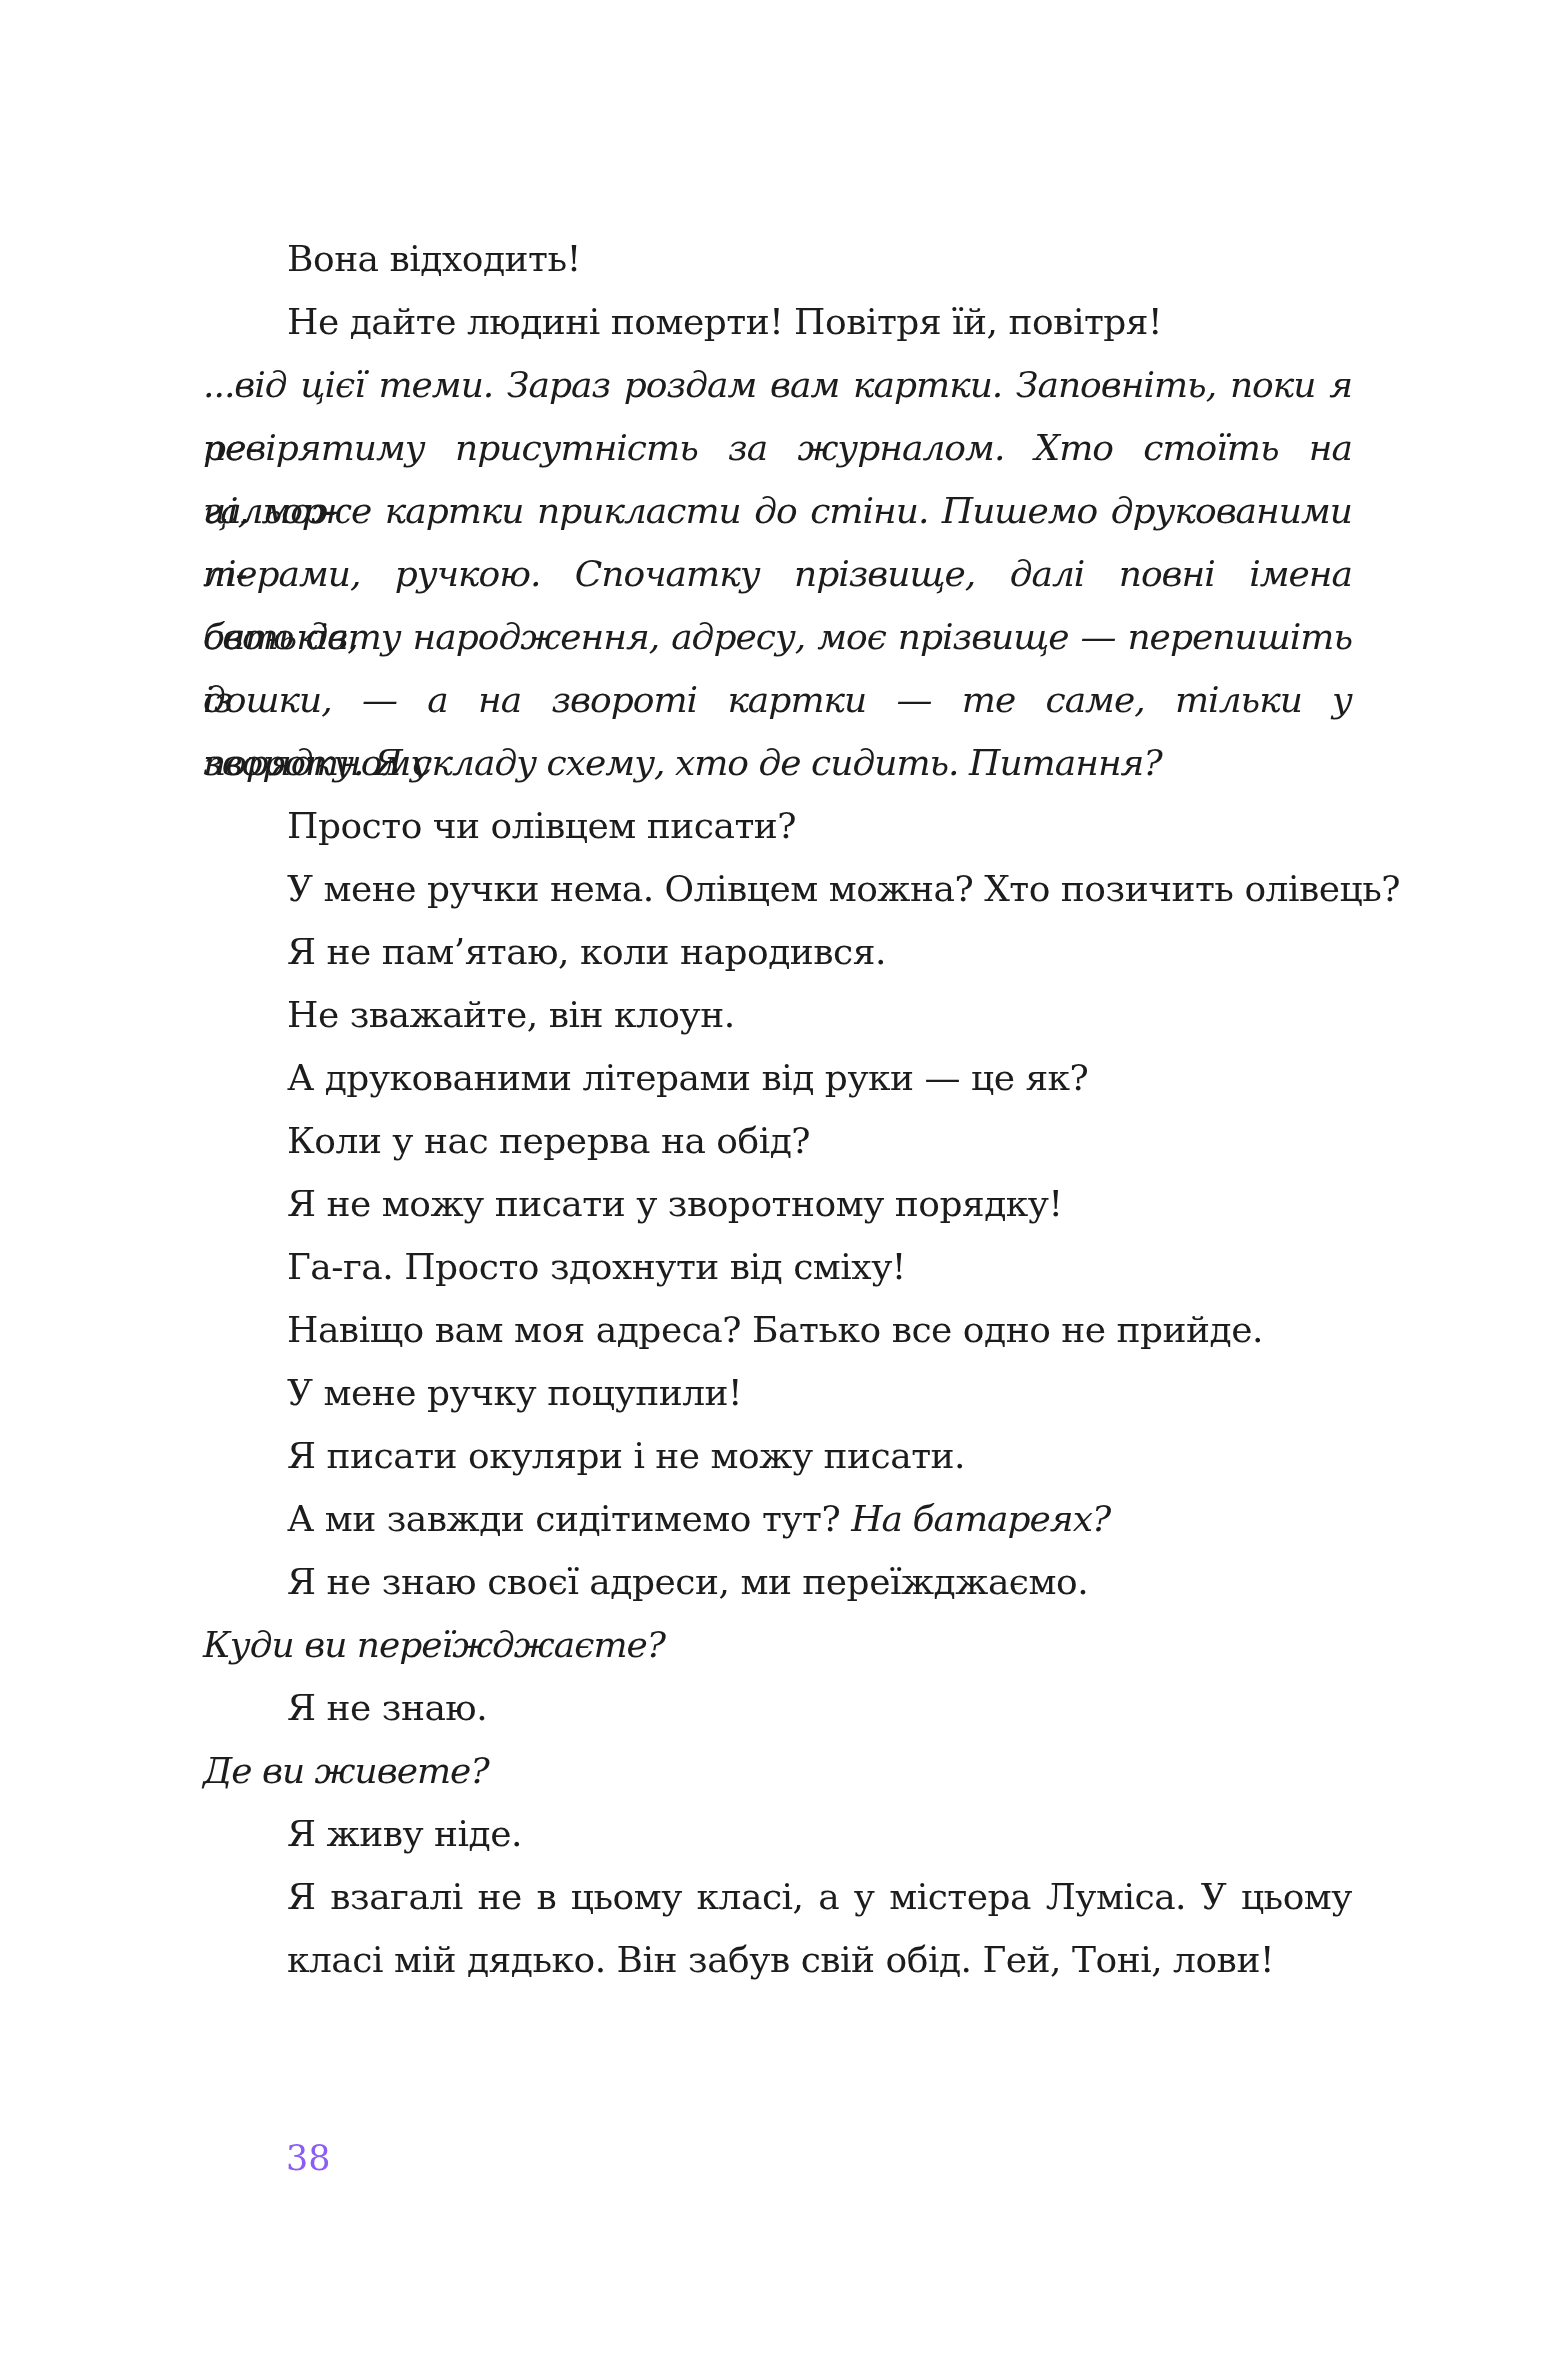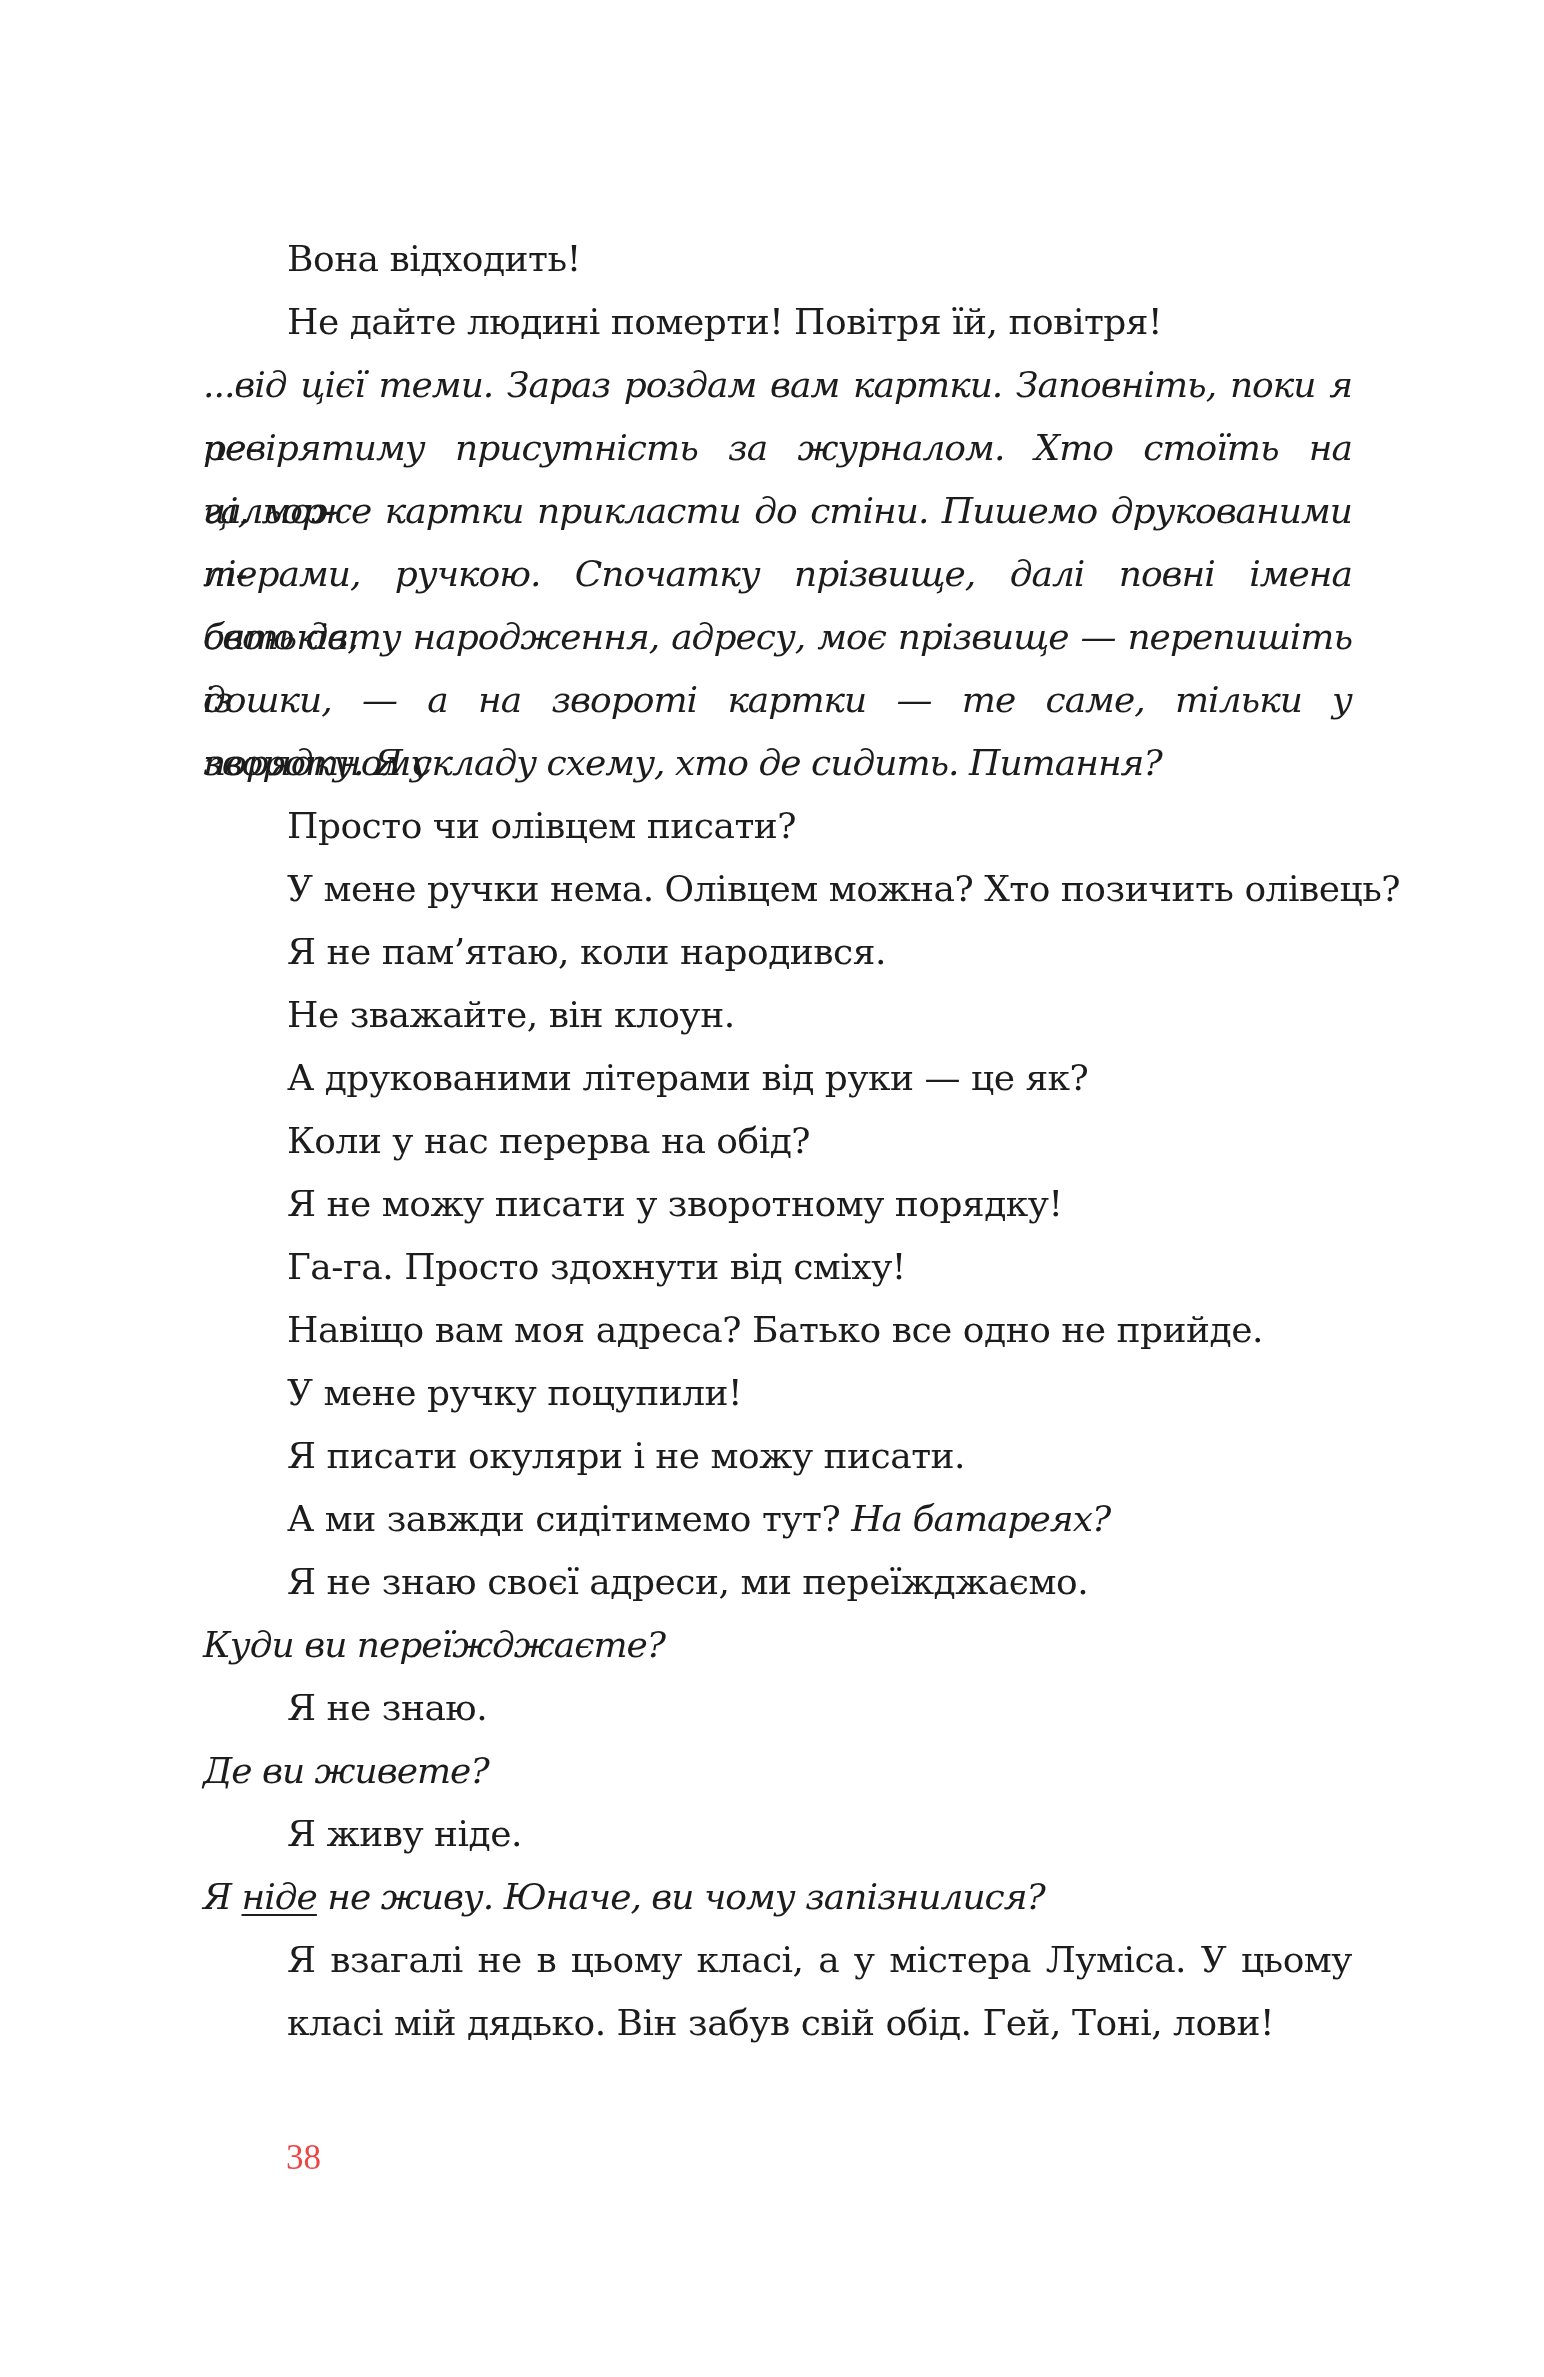--- a/index.html
+++ b/index.html
@@ -45,22 +45,21 @@
       white-space: normal;
     }
     .line .it { font-style: italic; letter-spacing: -1px; }
     .line .ul { text-decoration: underline; text-underline-offset: 4.8px; text-decoration-thickness: 1.6px; }
     .page-number {
       position: absolute;
       left: 286px;
       top: 2134px;
       font-size: 35px;
       line-height: 48px;
-      color: #ef4444;
-      font-family: Liberation Serif, serif;
+      color: #8b5cf6;
     }
   </style>
 </head>
 <body>
 
 <div class="page">
   <div class="text-block">
     <div class="line indent">Вона відходить!</div>
     <div class="line indent">Не дайте людині померти! Повітря їй, повітря!</div>
     <div class="line italic justify">...від цієї теми. Зараз роздам вам картки. Заповніть, поки я пе-</div>
@@ -83,24 +82,19 @@
     <div class="line indent">Я писати окуляри і не можу писати.</div>
     <div class="line indent">
       <span>А ми завжди сидітимемо тут?</span>
       <span class="it">На батареях?</span>
     </div>
     <div class="line indent">Я не знаю своєї адреси, ми переїжджаємо.</div>
     <div class="line italic">Куди ви переїжджаєте?</div>
     <div class="line indent">Я не знаю.</div>
     <div class="line italic">Де ви живете?</div>
     <div class="line indent">Я живу ніде.</div>
-    <div class="line italic">
-      <span>Я</span>
-      <span class="ul">ніде</span>
-      <span>не живу. Юначе, ви чому запізнилися?</span>
-    </div>
     <div class="line indent justify">Я взагалі не в цьому класі, а у містера Луміса. У цьому</div>
     <div class="line indent">класі мій дядько. Він забув свій обід. Гей, Тоні, лови!</div>
   </div>
 
   <div class="page-number">38</div>
 </div>
 
 
 </body></html>

